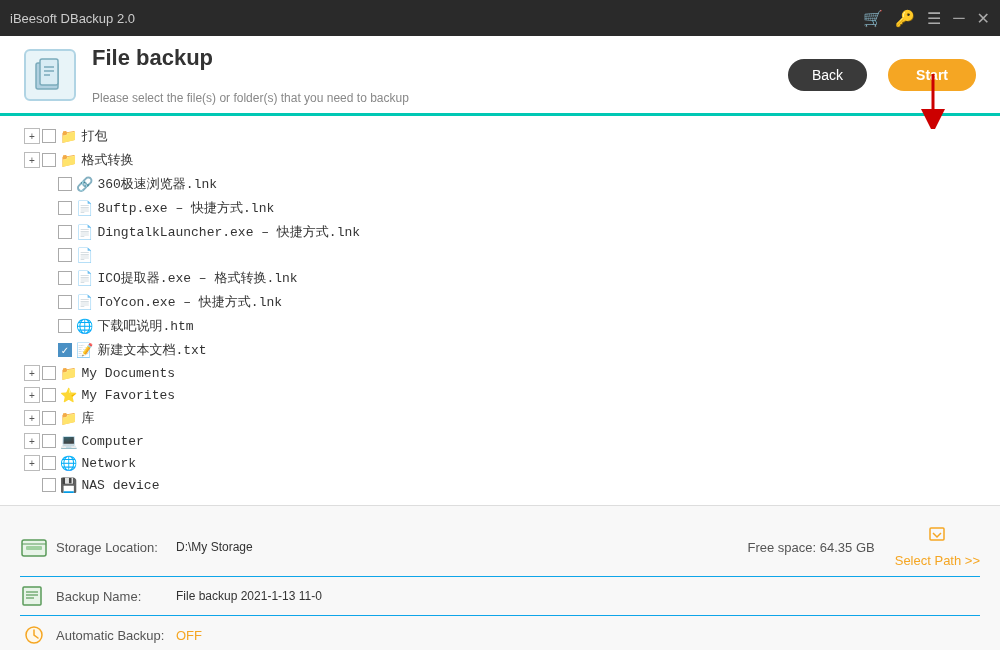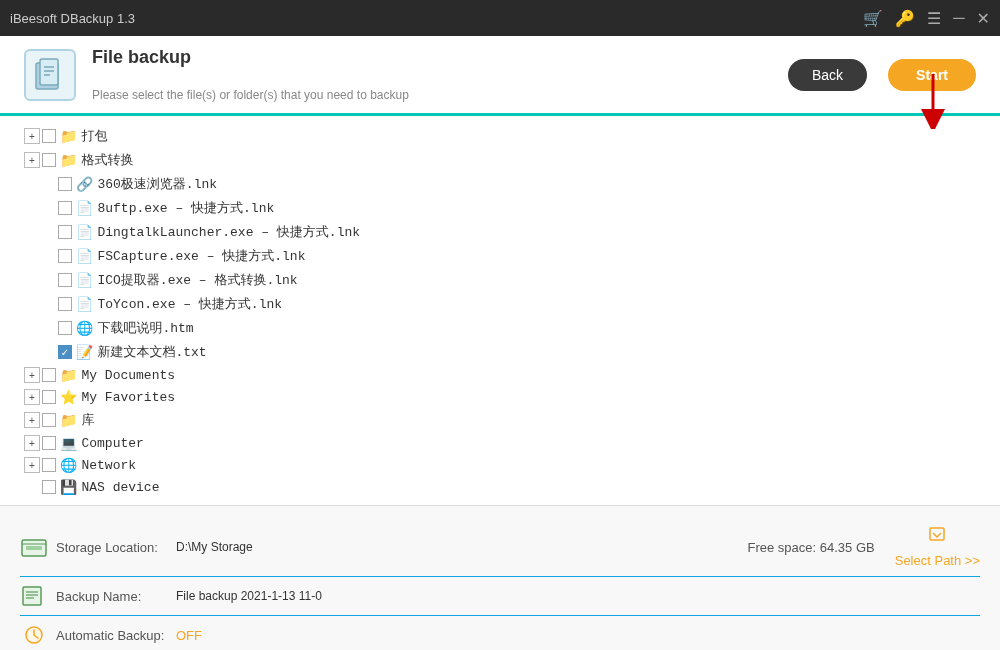--- a/index.html
+++ b/index.html
@@ -58,21 +58,21 @@
       background: #e8f4f8;
       border: 2px solid #b0d4e4;
       border-radius: 6px;
       display: flex;
       align-items: center;
       justify-content: center;
       font-size: 24px;
       color: #5a8a9a;
     }
     .header-text h1 {
-      font-size: 18px;
+      font-size: 22px;
       color: #333;
       font-weight: bold;
     }
     .header-text p {
       font-size: 12px;
       color: #888;
       margin-top: 20px;
     }
     .header-buttons {
       display: flex;
@@ -248,21 +248,21 @@
       top: 10px;
       right: 18px;
       pointer-events: none;
       z-index: 10;
     }
   </style>
 </head>
 <body>
 
 <div class="title-bar">
-  <span class="title-bar-left">iBeesoft DBackup 1.3</span>
+  <span class="title-bar-left">iBeesoft DBackup 2.0</span>
   <div class="title-bar-controls">
     <span class="title-bar-icon">🛒</span>
     <span class="title-bar-icon">🔑</span>
     <span class="title-bar-icon">☰</span>
     <span class="title-bar-icon">─</span>
     <span class="title-bar-icon">✕</span>
   </div>
 </div>
 
 <div class="header">
@@ -328,21 +328,20 @@
       <div class="tree-item indent-2">
         <span class="expand-spacer"></span>
         <span class="checkbox"></span>
         <span class="file-icon">📄</span>
         <span class="item-label">DingtalkLauncher.exe – 快捷方式.lnk</span>
       </div>
       <div class="tree-item indent-2">
         <span class="expand-spacer"></span>
         <span class="checkbox"></span>
         <span class="file-icon">📄</span>
-        <span class="item-label">FSCapture.exe – 快捷方式.lnk</span>
       </div>
       <div class="tree-item indent-2">
         <span class="expand-spacer"></span>
         <span class="checkbox"></span>
         <span class="file-icon">📄</span>
         <span class="item-label">ICO提取器.exe – 格式转换.lnk</span>
       </div>
       <div class="tree-item indent-2">
         <span class="expand-spacer"></span>
         <span class="checkbox"></span>

